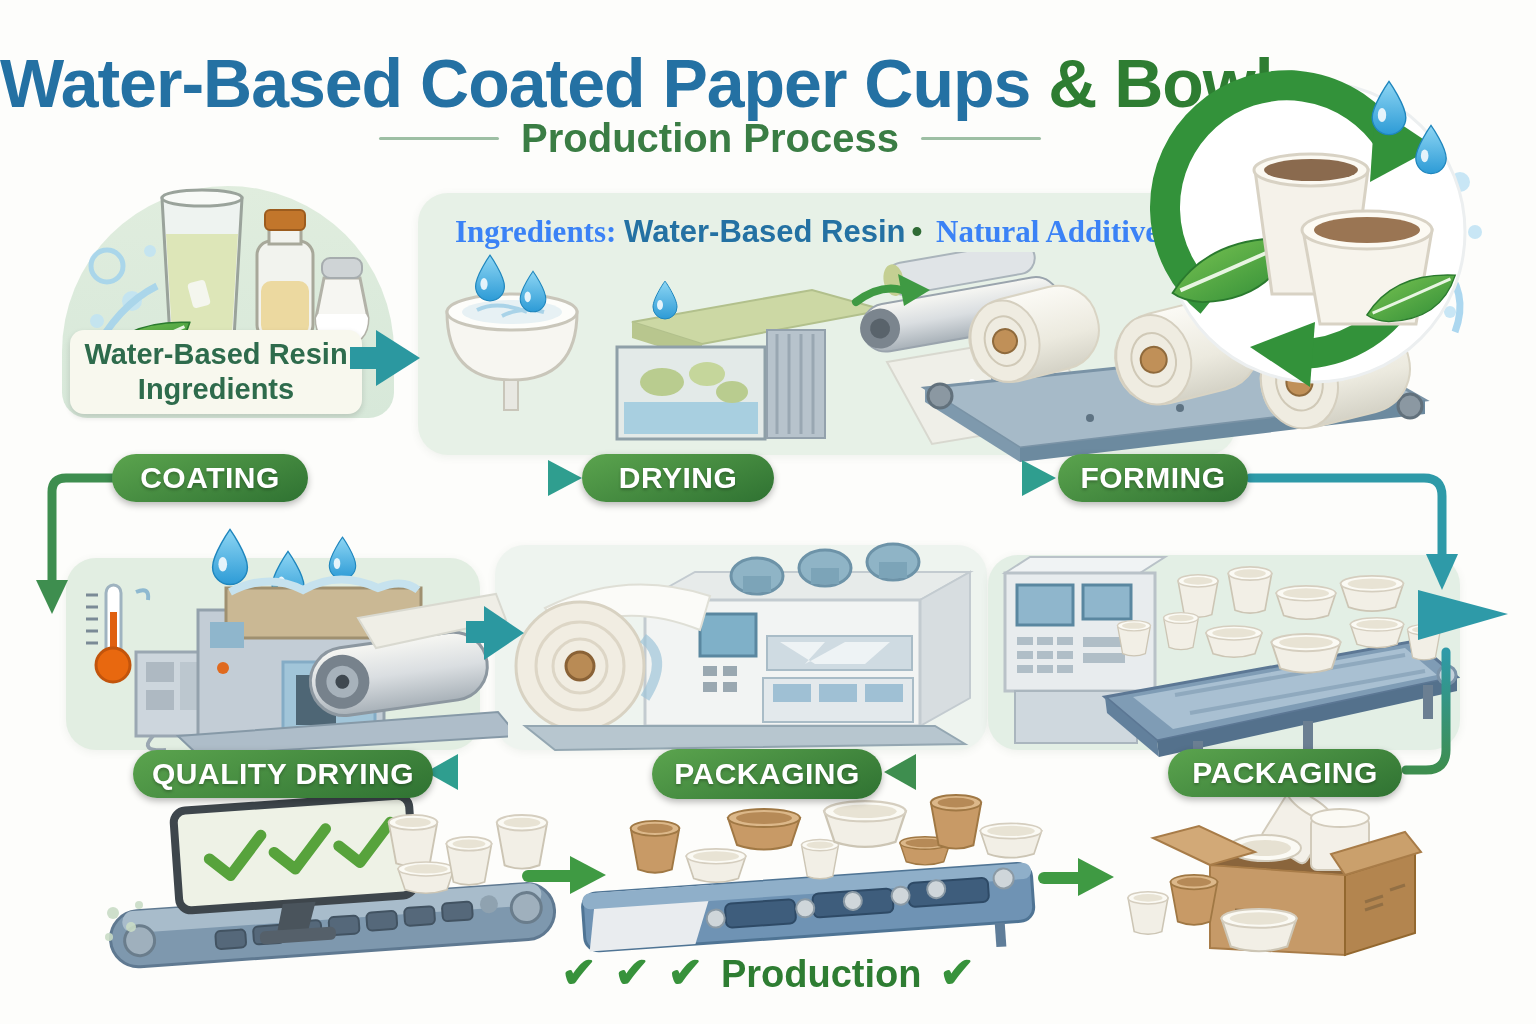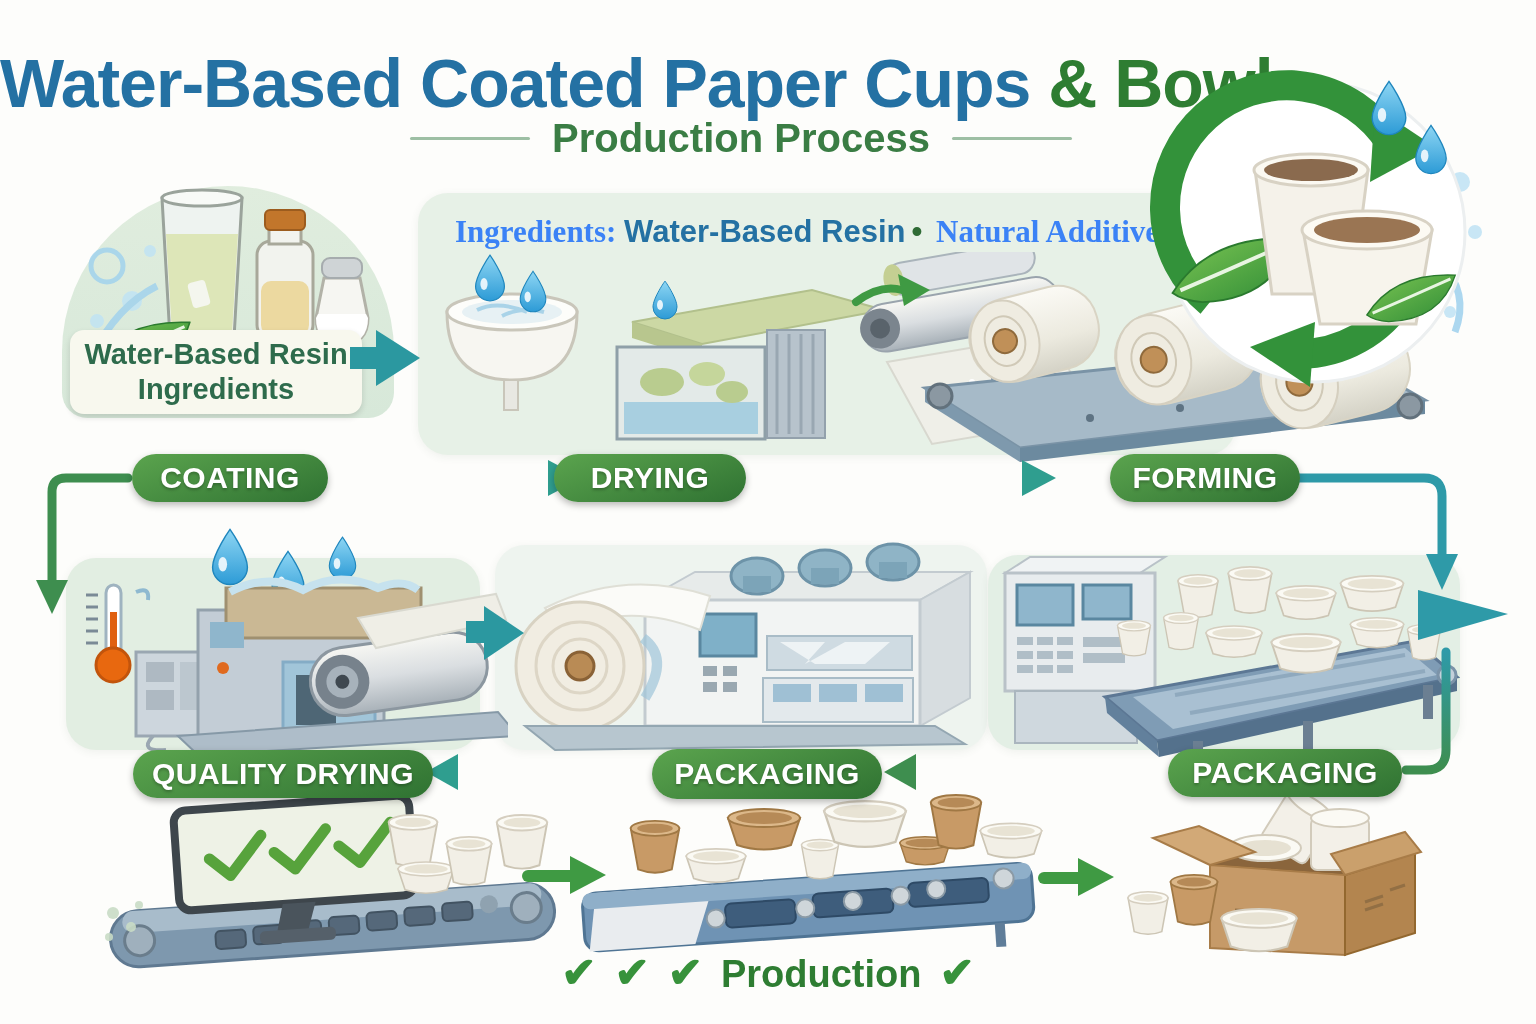--- a/index.html
+++ b/index.html
@@ -4,21 +4,21 @@
 <style>
   html,body{margin:0;padding:0;background:#ffffff;}
   .canvas{position:relative;width:1536px;height:1024px;background:#fdfdfb;overflow:hidden;
           font-family:"Liberation Sans",sans-serif;}
   .abs{position:absolute;}
 
   
   .title{left:0;top:44px;width:1380px;text-align:left;font-size:68px;font-weight:bold;letter-spacing:-1px;}
   .title .t-blue{color:#2471a3;}
   .title .t-green{color:#2e7d32;}
-  .subtitle-row{left:0;top:116px;width:1420px;display:flex;align-items:center;justify-content:center;gap:22px;margin-left:31px;}
+  .subtitle-row{left:0;top:116px;width:1420px;display:flex;align-items:center;justify-content:center;gap:22px;}
   .subtitle{font-size:40px;font-weight:bold;color:#3a7d44;}
   .sub-line{height:3px;width:120px;background:#9dbfa4;border-radius:2px;}
 
   
   .panel{background:#e7f1e7;border-radius:30px;box-shadow:0 2px 8px rgba(60,90,60,.08);}
   .panel-ingredients{left:418px;top:193px;width:818px;height:262px;}
   .panel-coating{left:66px;top:558px;width:414px;height:192px;background:#e2eee2;}
   .panel-drying{left:495px;top:545px;width:492px;height:205px;background:#eef4ef;}
   .panel-forming{left:988px;top:555px;width:472px;height:195px;background:#e3efe5;}
 
@@ -29,23 +29,23 @@
   .arch{left:62px;top:186px;width:332px;height:232px;background:linear-gradient(#e0edde,#d7e8d9);
         border-radius:170px 170px 26px 26px;}
   .arch-label{left:70px;top:330px;width:292px;height:84px;background:#f8f8ee;border-radius:14px;
               box-shadow:0 3px 6px rgba(0,0,0,.14);display:flex;flex-direction:column;align-items:center;
               justify-content:center;font-size:29px;font-weight:bold;color:#2e6b4c;line-height:1.2;}
 
   
   .badge{background:linear-gradient(160deg,#5ba44e,#2f7232);border-radius:26px;color:#ffffff;
          font-weight:bold;font-size:30px;letter-spacing:.5px;display:flex;align-items:center;
          justify-content:center;box-shadow:0 3px 7px rgba(0,0,0,.28);text-shadow:0 2px 3px rgba(0,0,0,.25);}
-  .b-coating{left:132px;top:454px;width:196px;height:48px;}
-  .b-drying{left:554px;top:454px;width:192px;height:48px;}
-  .b-forming{left:1110px;top:454px;width:190px;height:48px;}
+  .b-coating{left:112px;top:454px;width:196px;height:48px;}
+  .b-drying{left:582px;top:454px;width:192px;height:48px;}
+  .b-forming{left:1058px;top:454px;width:190px;height:48px;}
   .b-quality{left:133px;top:750px;width:300px;height:48px;}
   .b-pack-mid{left:652px;top:749px;width:230px;height:50px;}
   .b-pack-right{left:1168px;top:749px;width:234px;height:48px;}
 
   
   .footer{left:0;top:950px;width:1536px;display:flex;align-items:center;justify-content:center;gap:18px;
           font-size:38px;font-weight:bold;color:#2e7d32;}
   .footer .chk{color:#37923b;font-size:42px;transform:translateY(-2px);}
 
   .overlay{pointer-events:none;}

